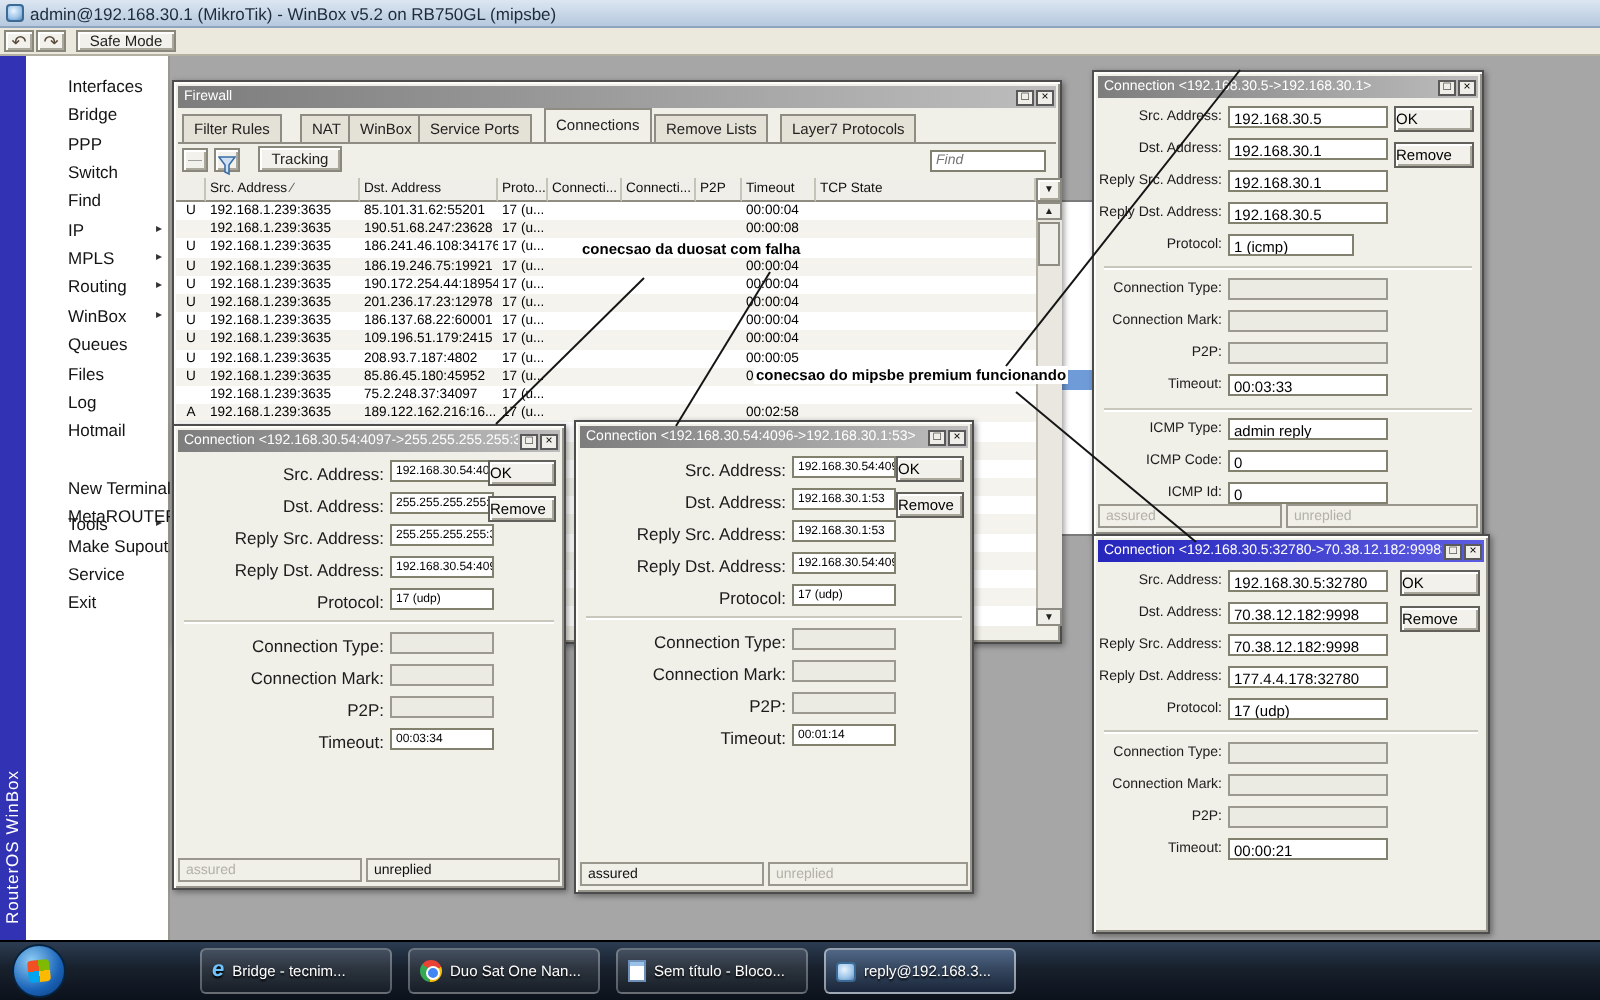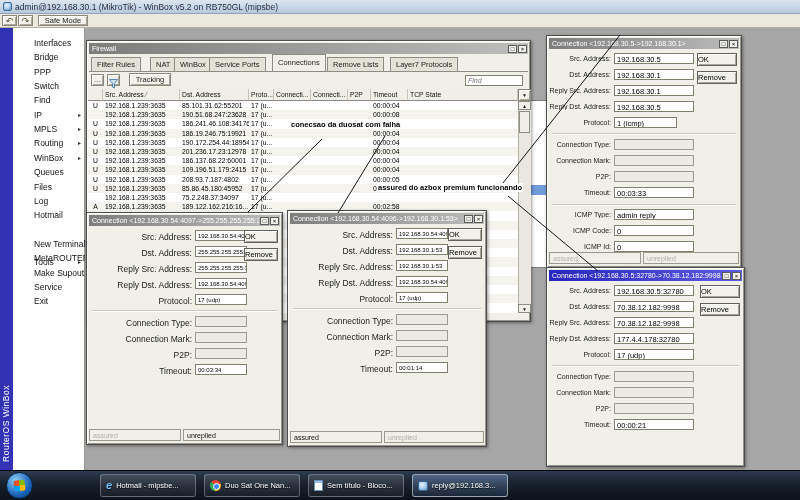--- a/index.html
+++ b/index.html
@@ -260,38 +260,38 @@
         <div class="trow" style="left: 0px; top: 202.4px; background: rgb(255, 255, 255);"></div>
       </div>
     <div class="scrolltrack" style="left:431px;top:60px;width:13px;height:212px">
       <span class="sarr" style="left:-1px;top:0">▲</span>
       <div style="position:absolute;left:0;top:10px;width:11px;height:22px;background:#efeee8;border:1px solid #8f8d83"></div>
       <span class="sarr" style="left:-1px;bottom:0">▼</span>
     </div>
   </div>
 
   <div class="anno" style="left:290px;top:120px">conecsao da duosat com falha</div>
-  <div class="anno" style="left:377px;top:183px">assured do azbox premium funcionando</div>
+  <div class="anno" style="left:377px;top:183px">conecsao do mipsbe premium funcionando</div>
 
   <svg id="lines" width="800" height="500">
       <line x1="322" y1="139" x2="248" y2="212" stroke="#151515" stroke-width="1"></line>
       <line x1="385" y1="136" x2="338" y2="213" stroke="#151515" stroke-width="1"></line>
       <line x1="503" y1="183" x2="620" y2="35" stroke="#151515" stroke-width="1"></line>
       <line x1="508" y1="196" x2="598" y2="271" stroke="#151515" stroke-width="1"></line>
     </svg>
 
   <div id="taskbar">
     <div id="orb">
         <div id="orbflag"></div>
       </div>
 
     <div id="tkbtns">
         <div class="tkbtn" style="left: 100px;">
           <div class="ticon iee">e</div>
-          <span>Hotmail - mipsbe...</span>
+          <span>Bridge - tecnim...</span>
         </div>
         <div class="tkbtn" style="left: 204px;">
           <div class="ticon chrome"></div>
           <span>Duo Sat One Nan...</span>
         </div>
         <div class="tkbtn" style="left: 308px;">
           <div class="ticon notepad"></div>
           <span>Sem título - Bloco...</span>
         </div>
         <div class="tkbtn active" style="left: 412px;">

